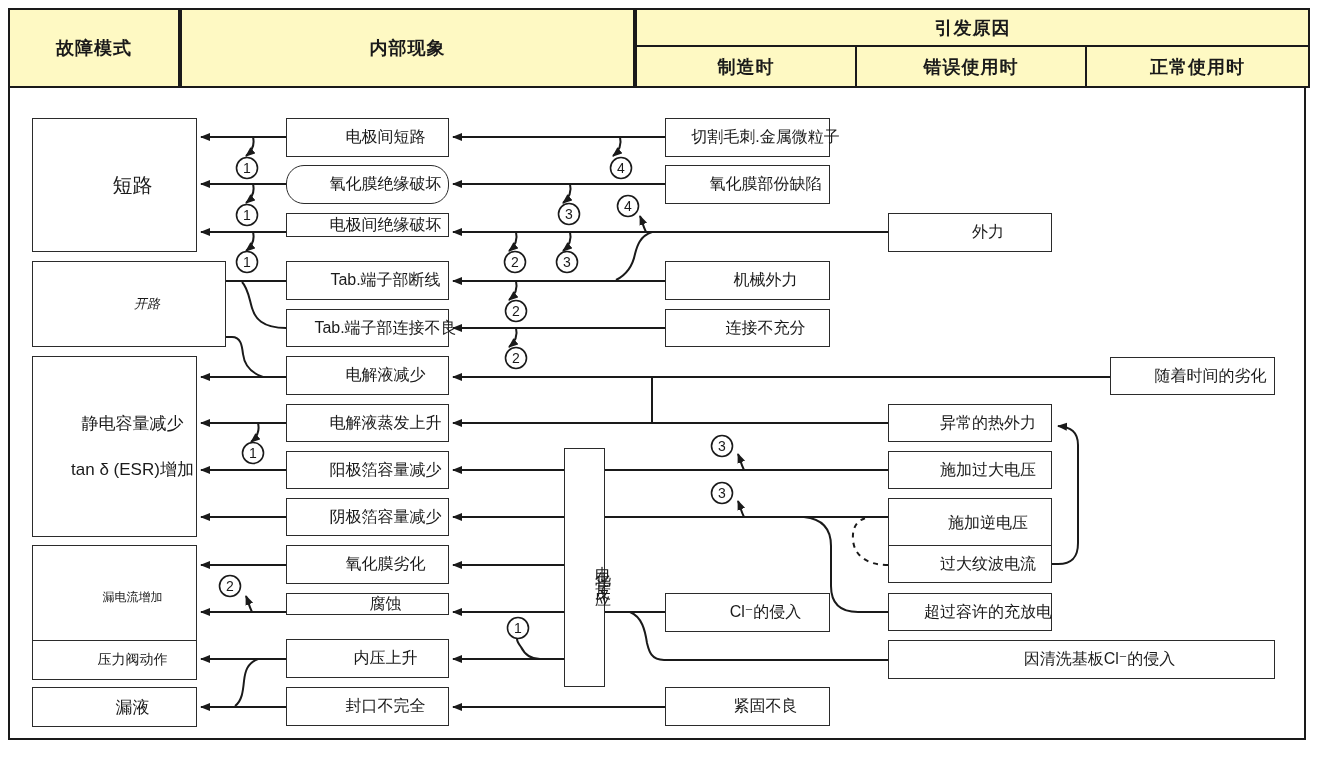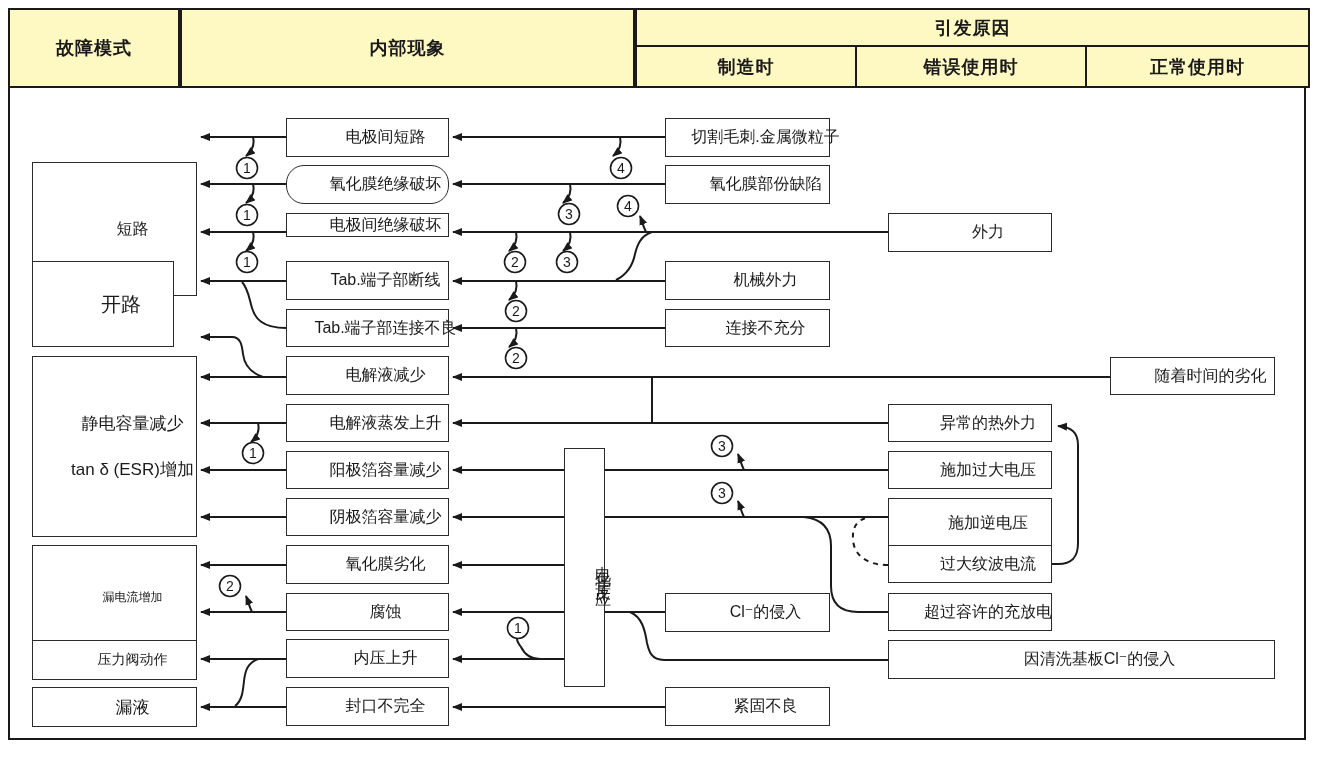--- a/index.html
+++ b/index.html
@@ -159,24 +159,24 @@
           <text x="621" y="173" text-anchor="middle" class="cnum">4</text>
         </g>
         <g>
           <circle cx="628" cy="206" r="10.5" fill="#fff" stroke="#1a1a1a" stroke-width="1.6"></circle>
           <text x="628" y="211" text-anchor="middle" class="cnum">4</text>
         </g>
       </g>
   </svg>
 
   <div id="boxes">
-      <div class="fbox" style="left: 32px; top: 118px; width: 165px; height: 134px; font-size: 16px; margin-top: 44px;">
+      <div class="fbox" style="left: 32px; top: 118px; width: 165px; height: 134px; font-size: 20px;">
         <span>短路</span>
       </div>
-      <div class="fbox" style="left: 32px; top: 261px; width: 142px; height: 86px; font-size: 20px;">
+      <div class="fbox" style="left: 32px; top: 261px; width: 194px; height: 86px; font-size: 13px; font-style: italic;">
         <span>开路</span>
       </div>
       <div class="fbox" style="left: 32px; top: 356px; width: 165px; height: 181px; font-size: 17px;">
         <span>静电容量减少</span>
         <span class="l2">tan δ (ESR)增加</span>
       </div>
       <div class="fbox" style="left: 32px; top: 545px; width: 165px; height: 104px; font-size: 12px;">
         <span>漏电流增加</span>
       </div>
       <div class="fbox" style="left: 32px; top: 640px; width: 165px; height: 40px; font-size: 14px;">
@@ -208,21 +208,21 @@
       </div>
       <div class="fbox" style="left: 286px; top: 451px; width: 163px; height: 38px;">
         <span>阳极箔容量减少</span>
       </div>
       <div class="fbox" style="left: 286px; top: 498px; width: 163px; height: 38px;">
         <span>阴极箔容量减少</span>
       </div>
       <div class="fbox" style="left: 286px; top: 545px; width: 163px; height: 39px;">
         <span>氧化膜劣化</span>
       </div>
-      <div class="fbox" style="left: 286px; top: 593px; width: 163px; height: 38px;">
+      <div class="fbox" style="left: 286px; top: 593px; width: 163px; height: 22px;">
         <span>腐蚀</span>
       </div>
       <div class="fbox" style="left: 286px; top: 639px; width: 163px; height: 39px;">
         <span>内压上升</span>
       </div>
       <div class="fbox" style="left: 286px; top: 687px; width: 163px; height: 39px;">
         <span>封口不完全</span>
       </div>
       <div class="fbox" style="left: 665px; top: 118px; width: 165px; height: 39px;">
         <span>切割毛刺.金属微粒子</span>

